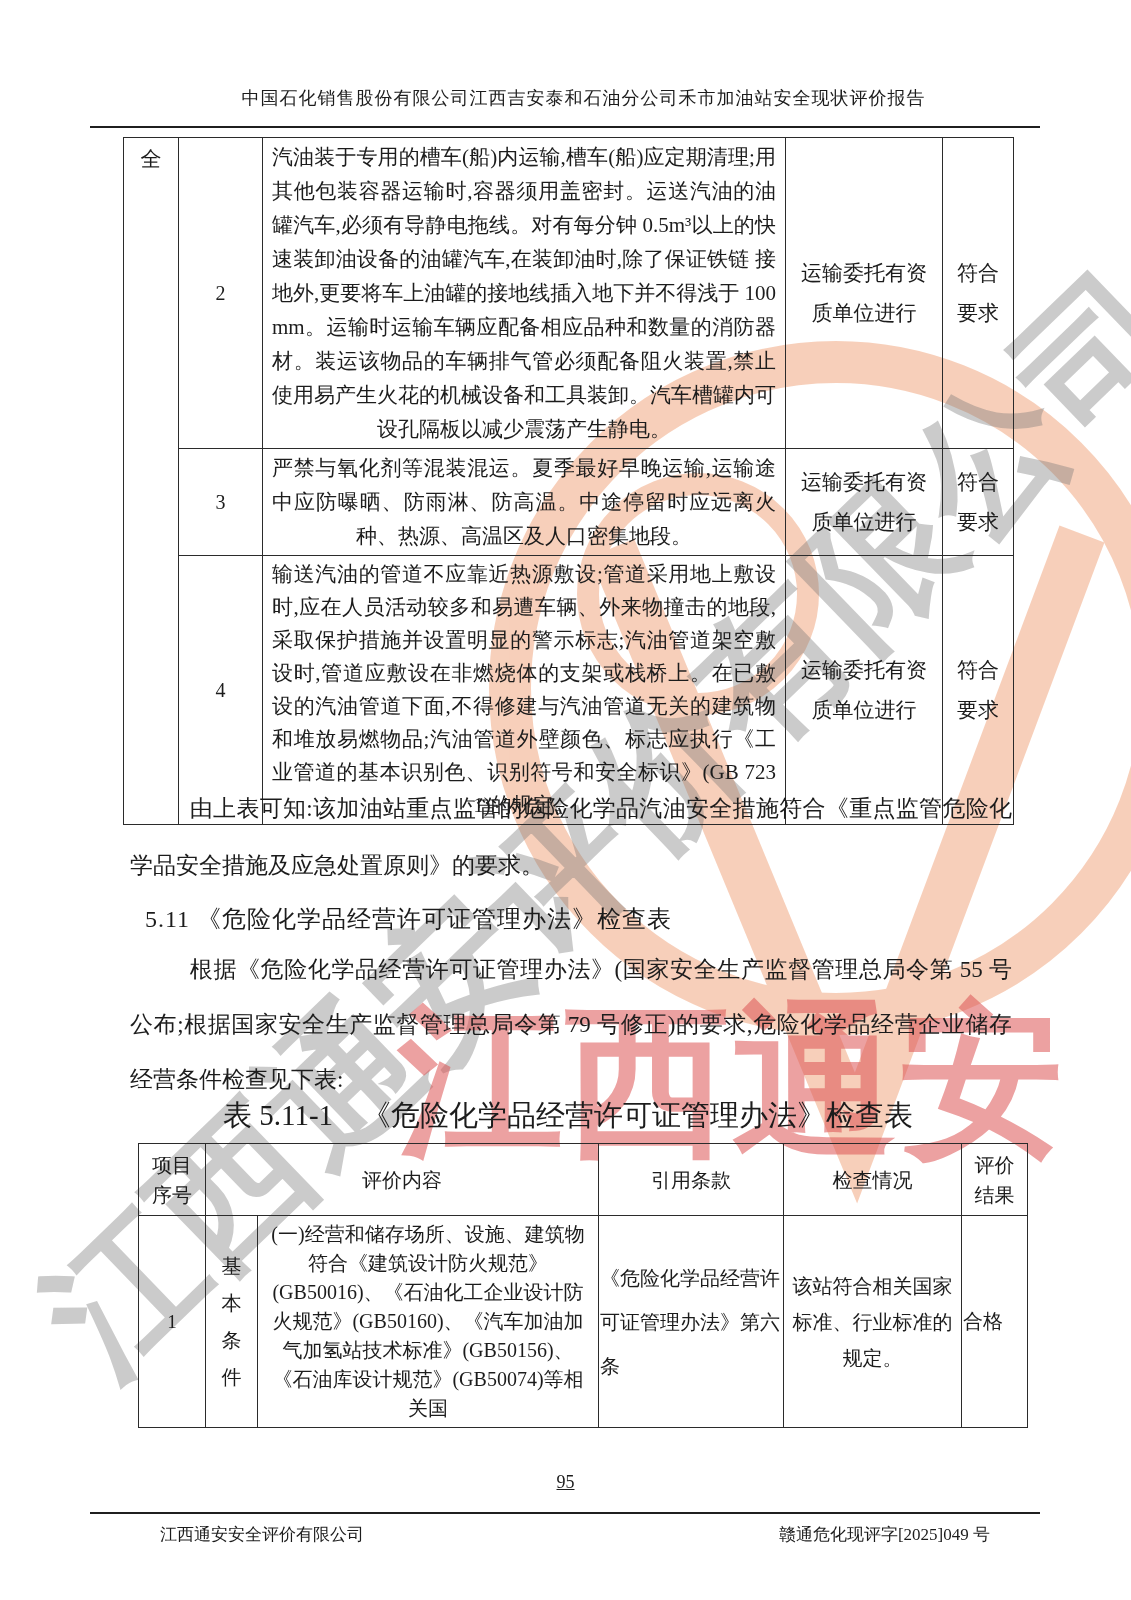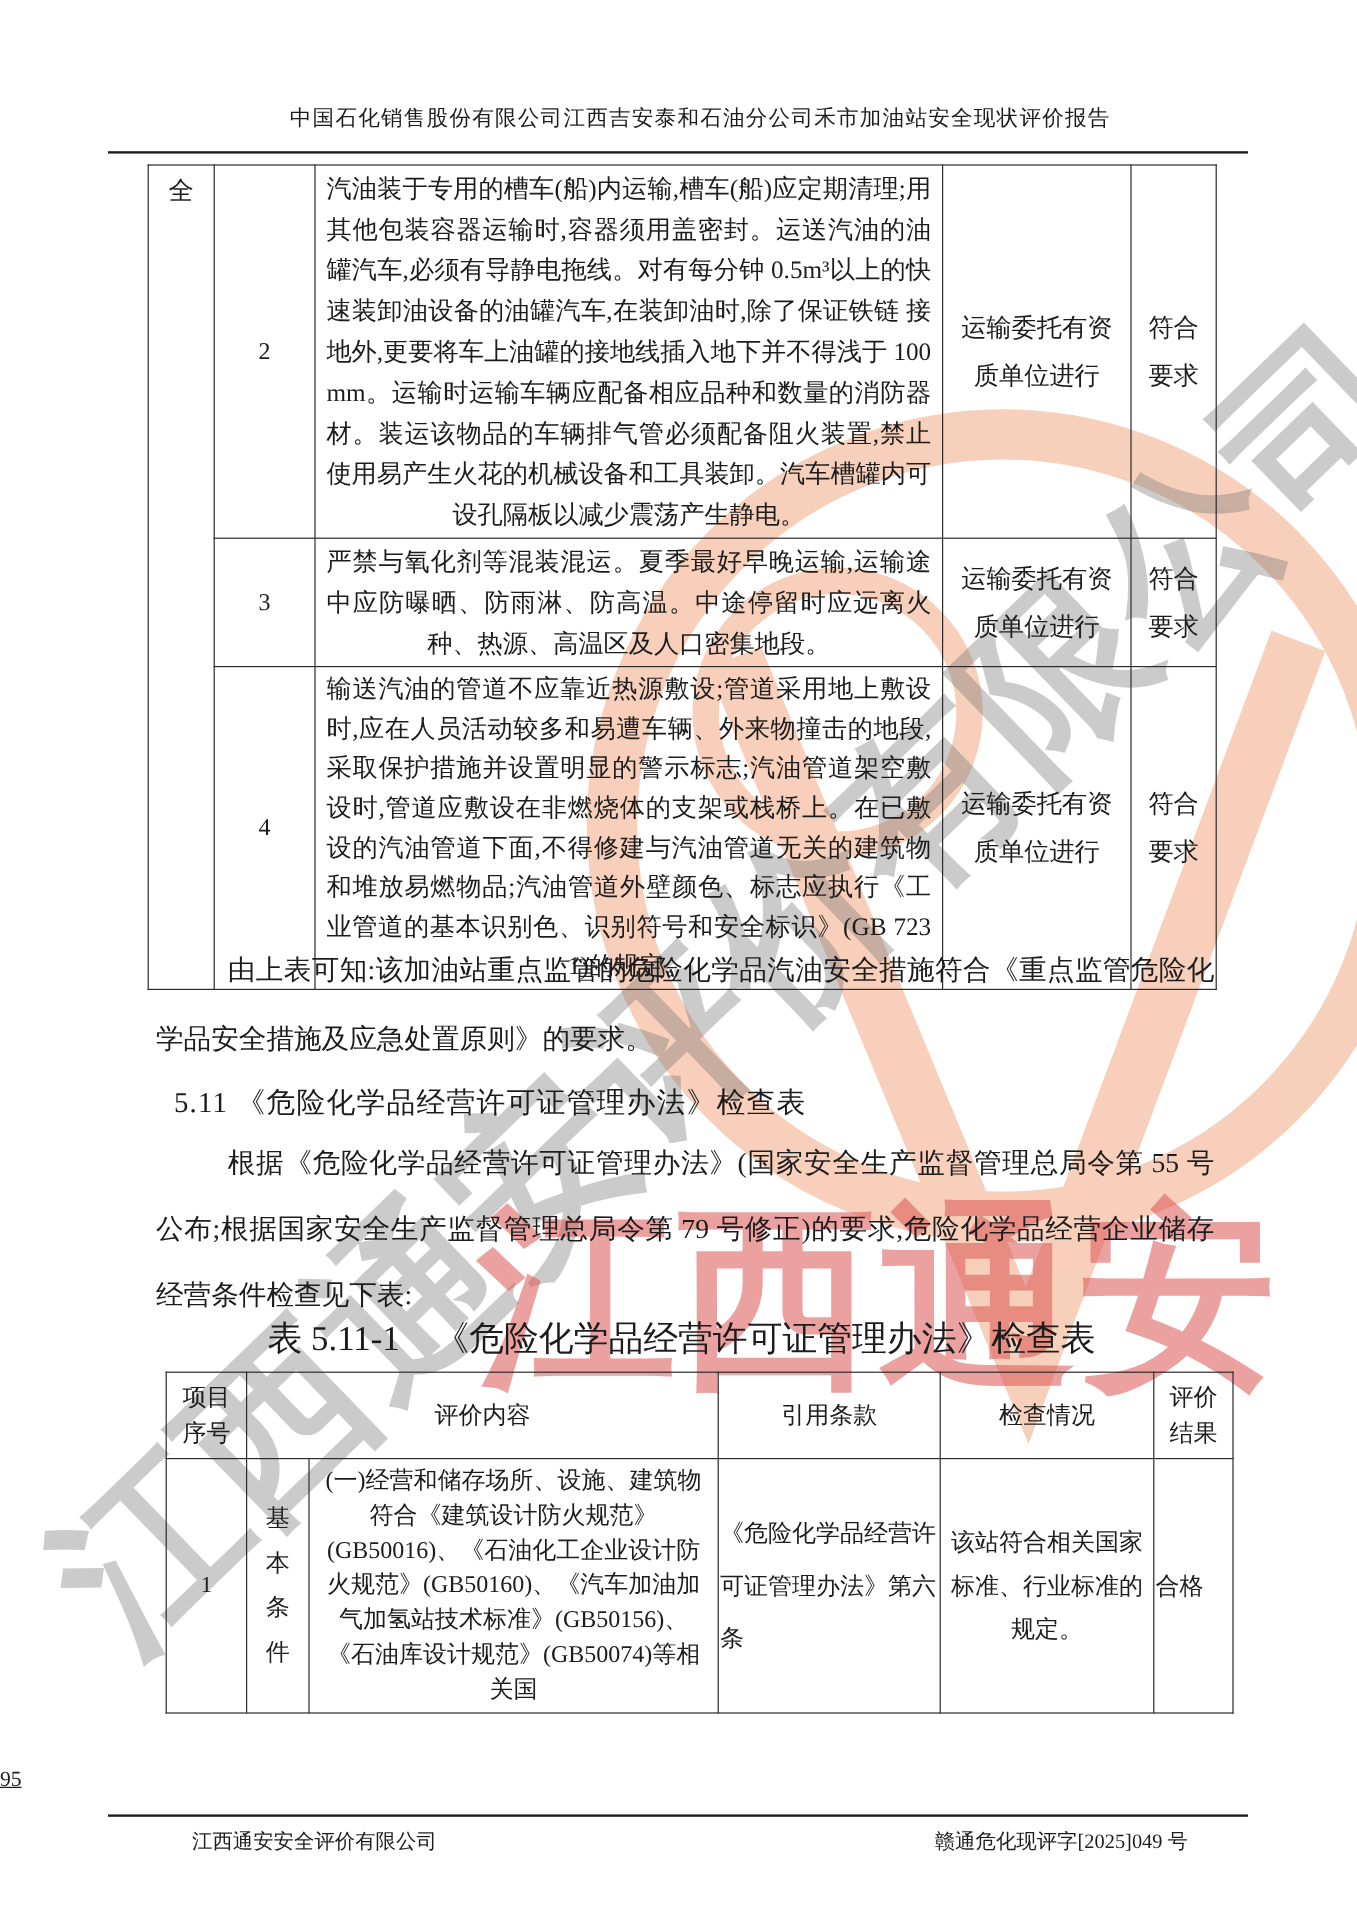--- a/index.html
+++ b/index.html
@@ -58,21 +58,21 @@
   .table2 th { font-size:20px; text-align:center; line-height:30px; }
   .t2-seq { text-align:center; font-size:19px; }
   .t2-cat { text-align:center; font-size:20px; line-height:37px; }
   .t2-content { font-size:20px; line-height:29px; text-align:center;
     vertical-align:top; padding:4px 6px; }
   .t2-clause { text-align:left; font-size:20px; line-height:44px; padding:0 1px; }
   .t2-check { text-align:center; font-size:20px; line-height:36px; padding:0 8px; }
   .t2-result { text-align:left; font-size:20px; }
 
   .pre { white-space:pre-line; }
-  .pageno { position:absolute; top:1472px; left:0; right:0; font-size:18px;text-decoration:underline; }
+  .pageno { position:absolute; top:1472px; left:0; right:0; text-align:center; font-size:18px;text-decoration:underline; }
   .footer-row { position:absolute; top:1523px; left:160px; right:141px;
     display:flex; justify-content:space-between; font-size:17px; }
 </style>
 </head>
 <body>
 
 <div class="page">
 
   <div class="wm">
     <svg class="wm-emblem" width="1131" height="1600" viewBox="0 0 1131 1600">

